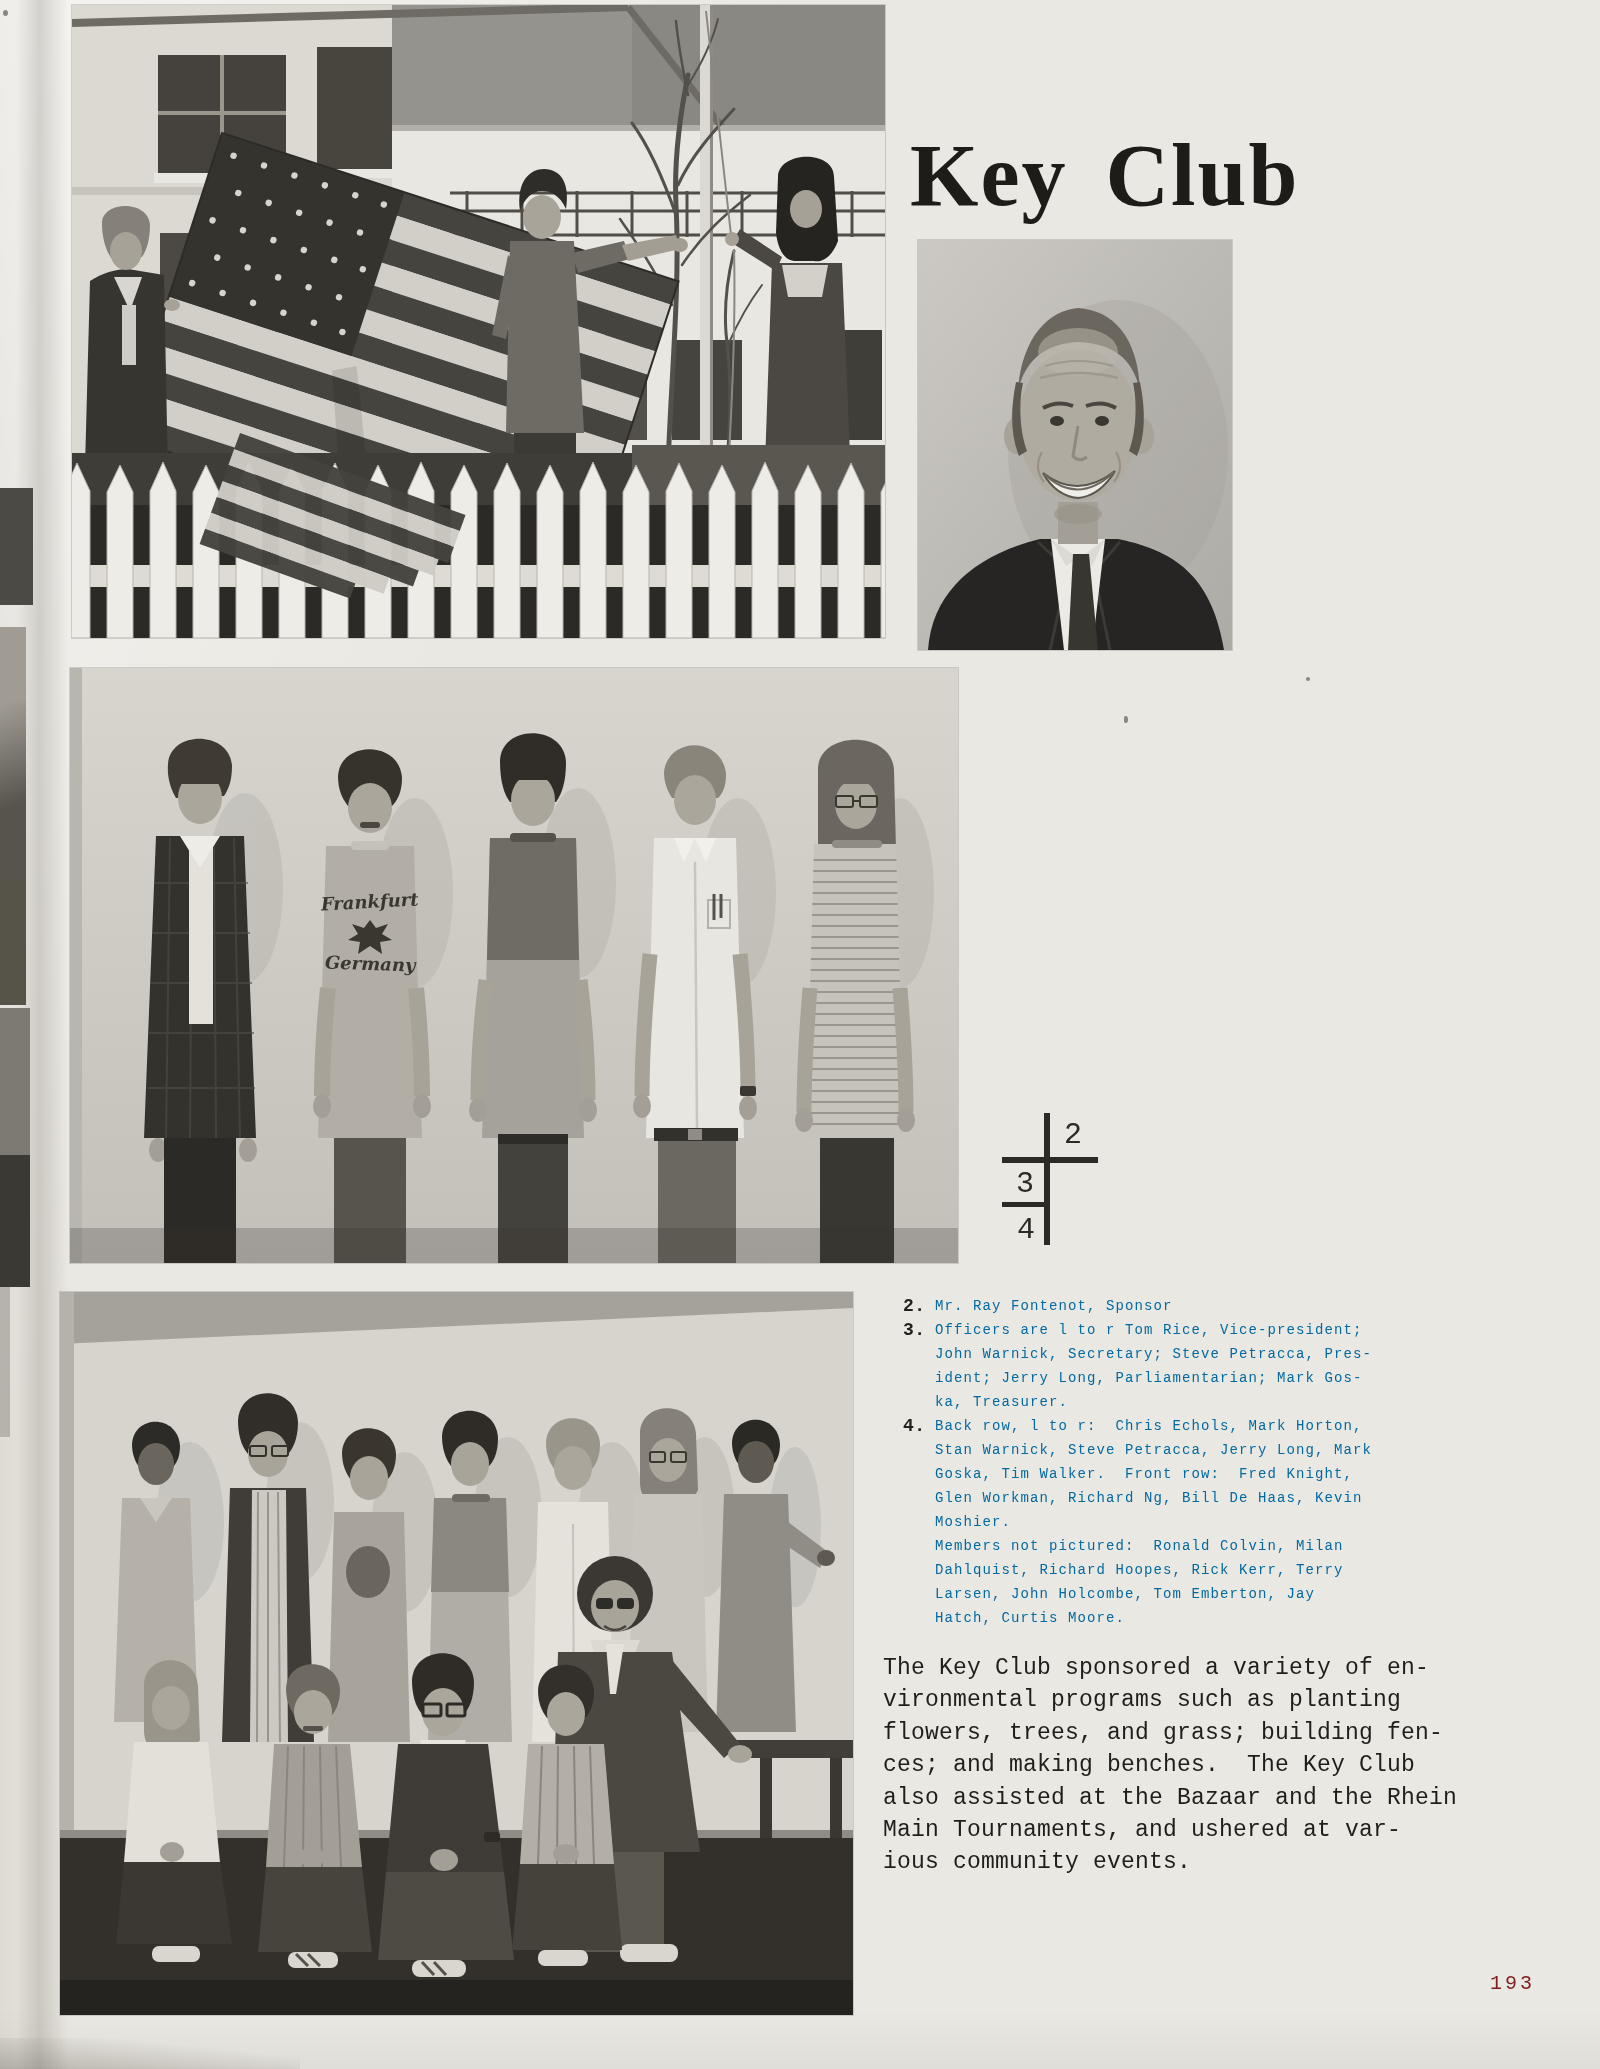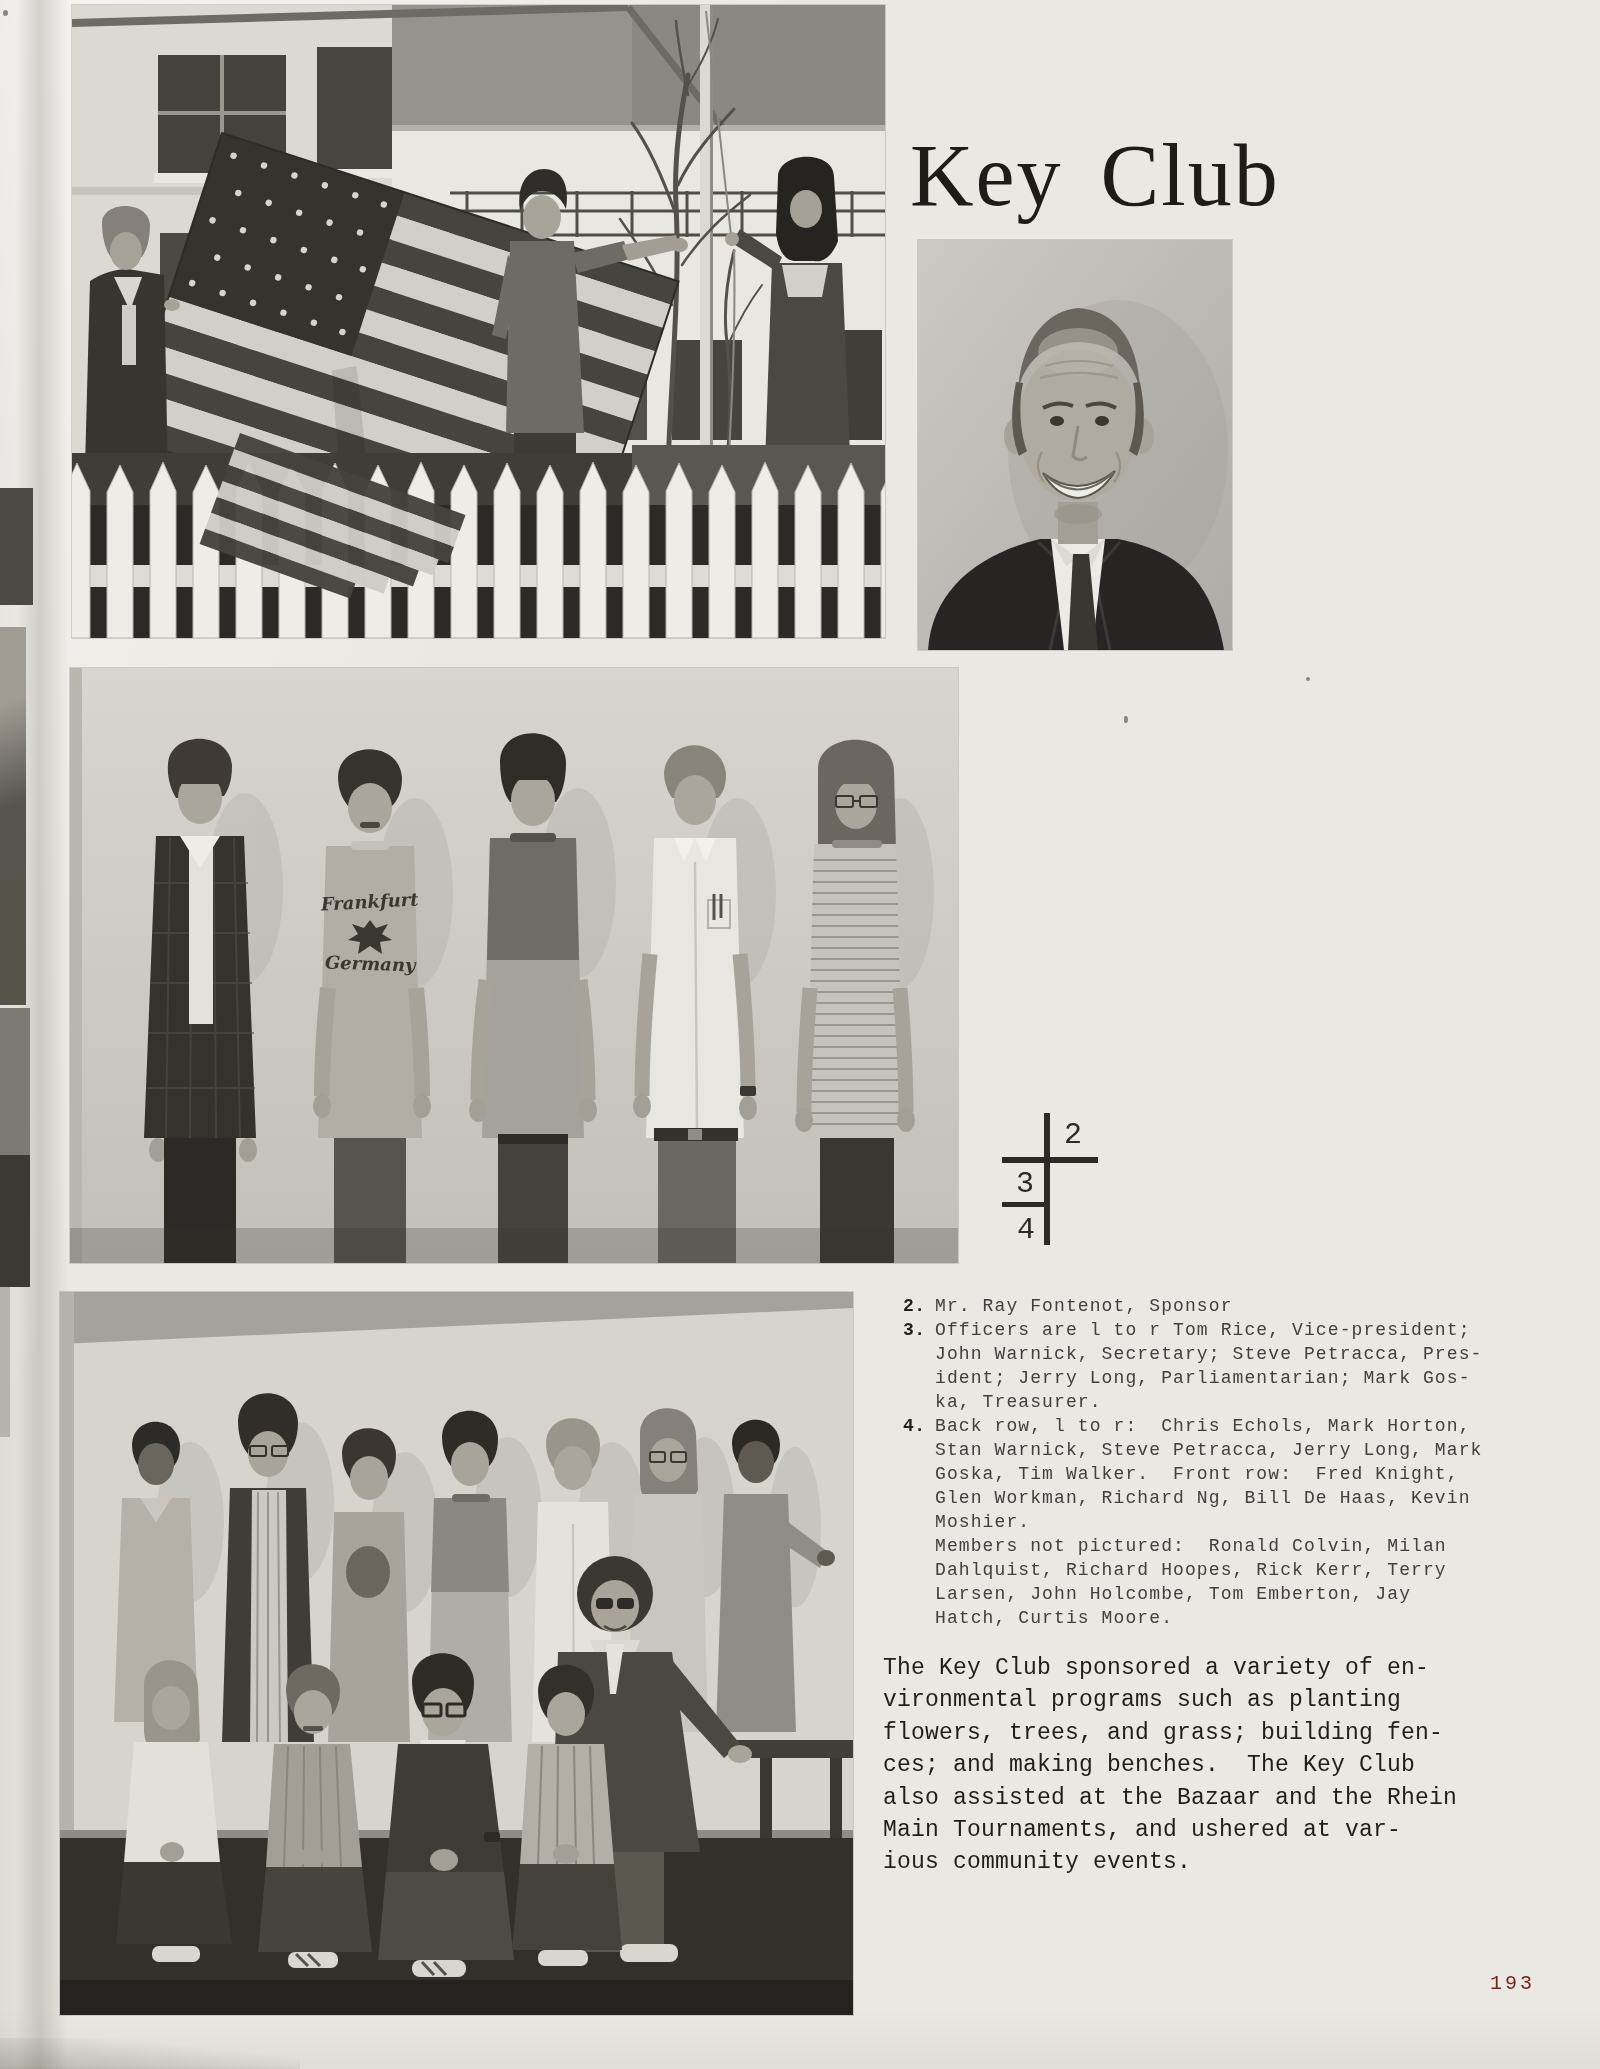--- a/index.html
+++ b/index.html
@@ -24,32 +24,32 @@
   }
   .curl-shadow{
     left:0;top:2038px;width:300px;height:31px;
     background:linear-gradient(to top right, rgba(80,75,66,0.28), rgba(80,75,66,0) 70%);
   }
   .edge-frag{background:#55524c;}
   .photo{box-shadow:0 0 0 1px rgba(60,56,50,0.18);}
   .photo svg{display:block;}
   .page-title{
     font-family:"Liberation Serif","DejaVu Serif",serif;
-    font-size:88px;line-height:88px;font-weight:400;
+    font-size:88px;line-height:88px;font-weight:700;
     letter-spacing:2px;word-spacing:14px;color:#1d1c19;white-space:nowrap;
   }
   .caption-block{width:600px;}
   .caption-item{display:flex;margin:0;}
   .caption-num{
     width:32px;flex:0 0 32px;font-size:18px;line-height:24px;font-weight:bold;
     letter-spacing:0.5px;color:#23211e;
   }
   .caption-text{
-    font-size:18px;line-height:24px;letter-spacing:1.1px;white-space:pre-wrap;
-    color:#404040;
+    font-size:14px;line-height:24px;letter-spacing:1.1px;white-space:pre-wrap;
+    color:#0369a1;
     font-family:Liberation Mono, monospace;
   }
   .body-paragraph{
     width:630px;font-size:23px;line-height:32.4px;letter-spacing:0.2px;
     white-space:pre-wrap;color:#201e1b;
   }
   .page-number{font-size:20px;letter-spacing:3px;color:#7f1d1d;}
   .fk{width:100px;height:134px;}
   .fk-bar{position:absolute;background:#2b2a26;}
   .fk-label{position:absolute;font-size:30px;line-height:30px;color:#2b2a26;}

